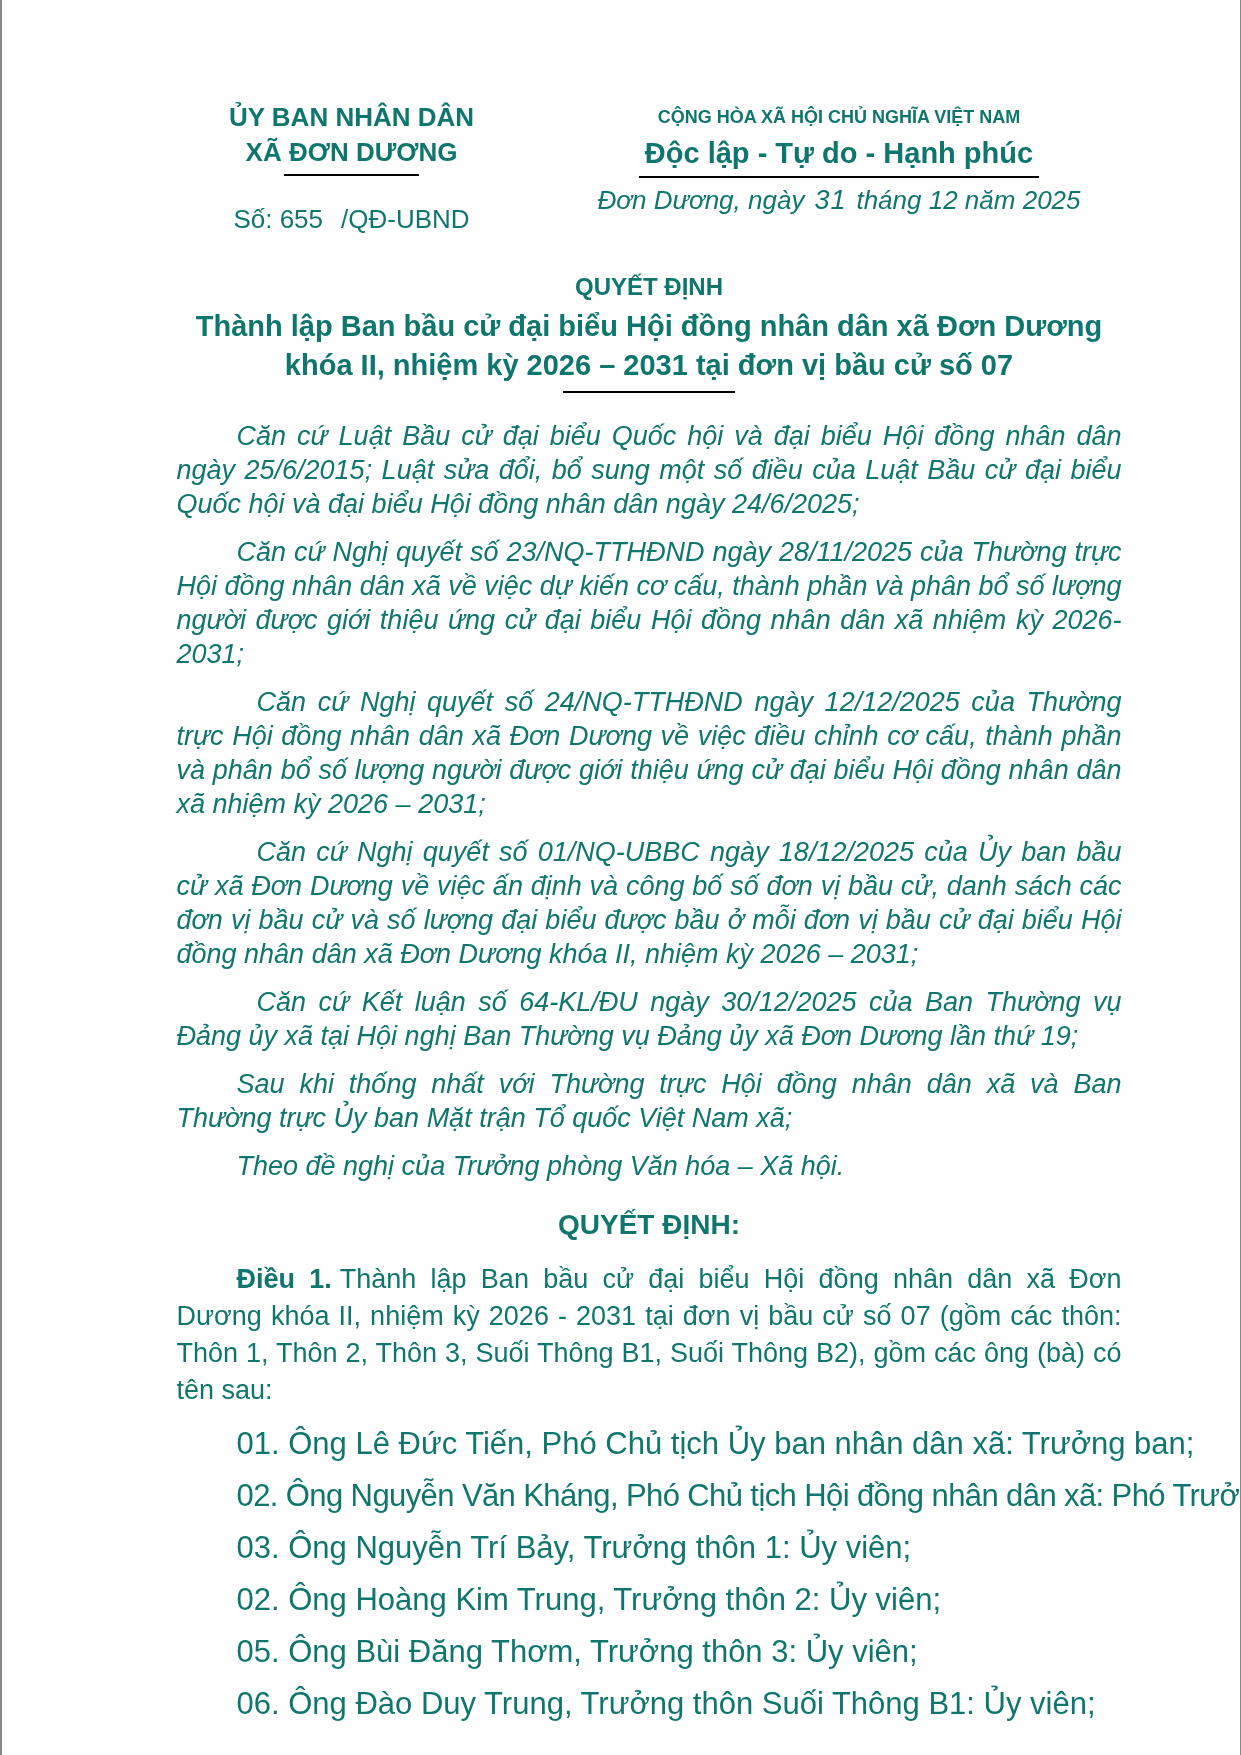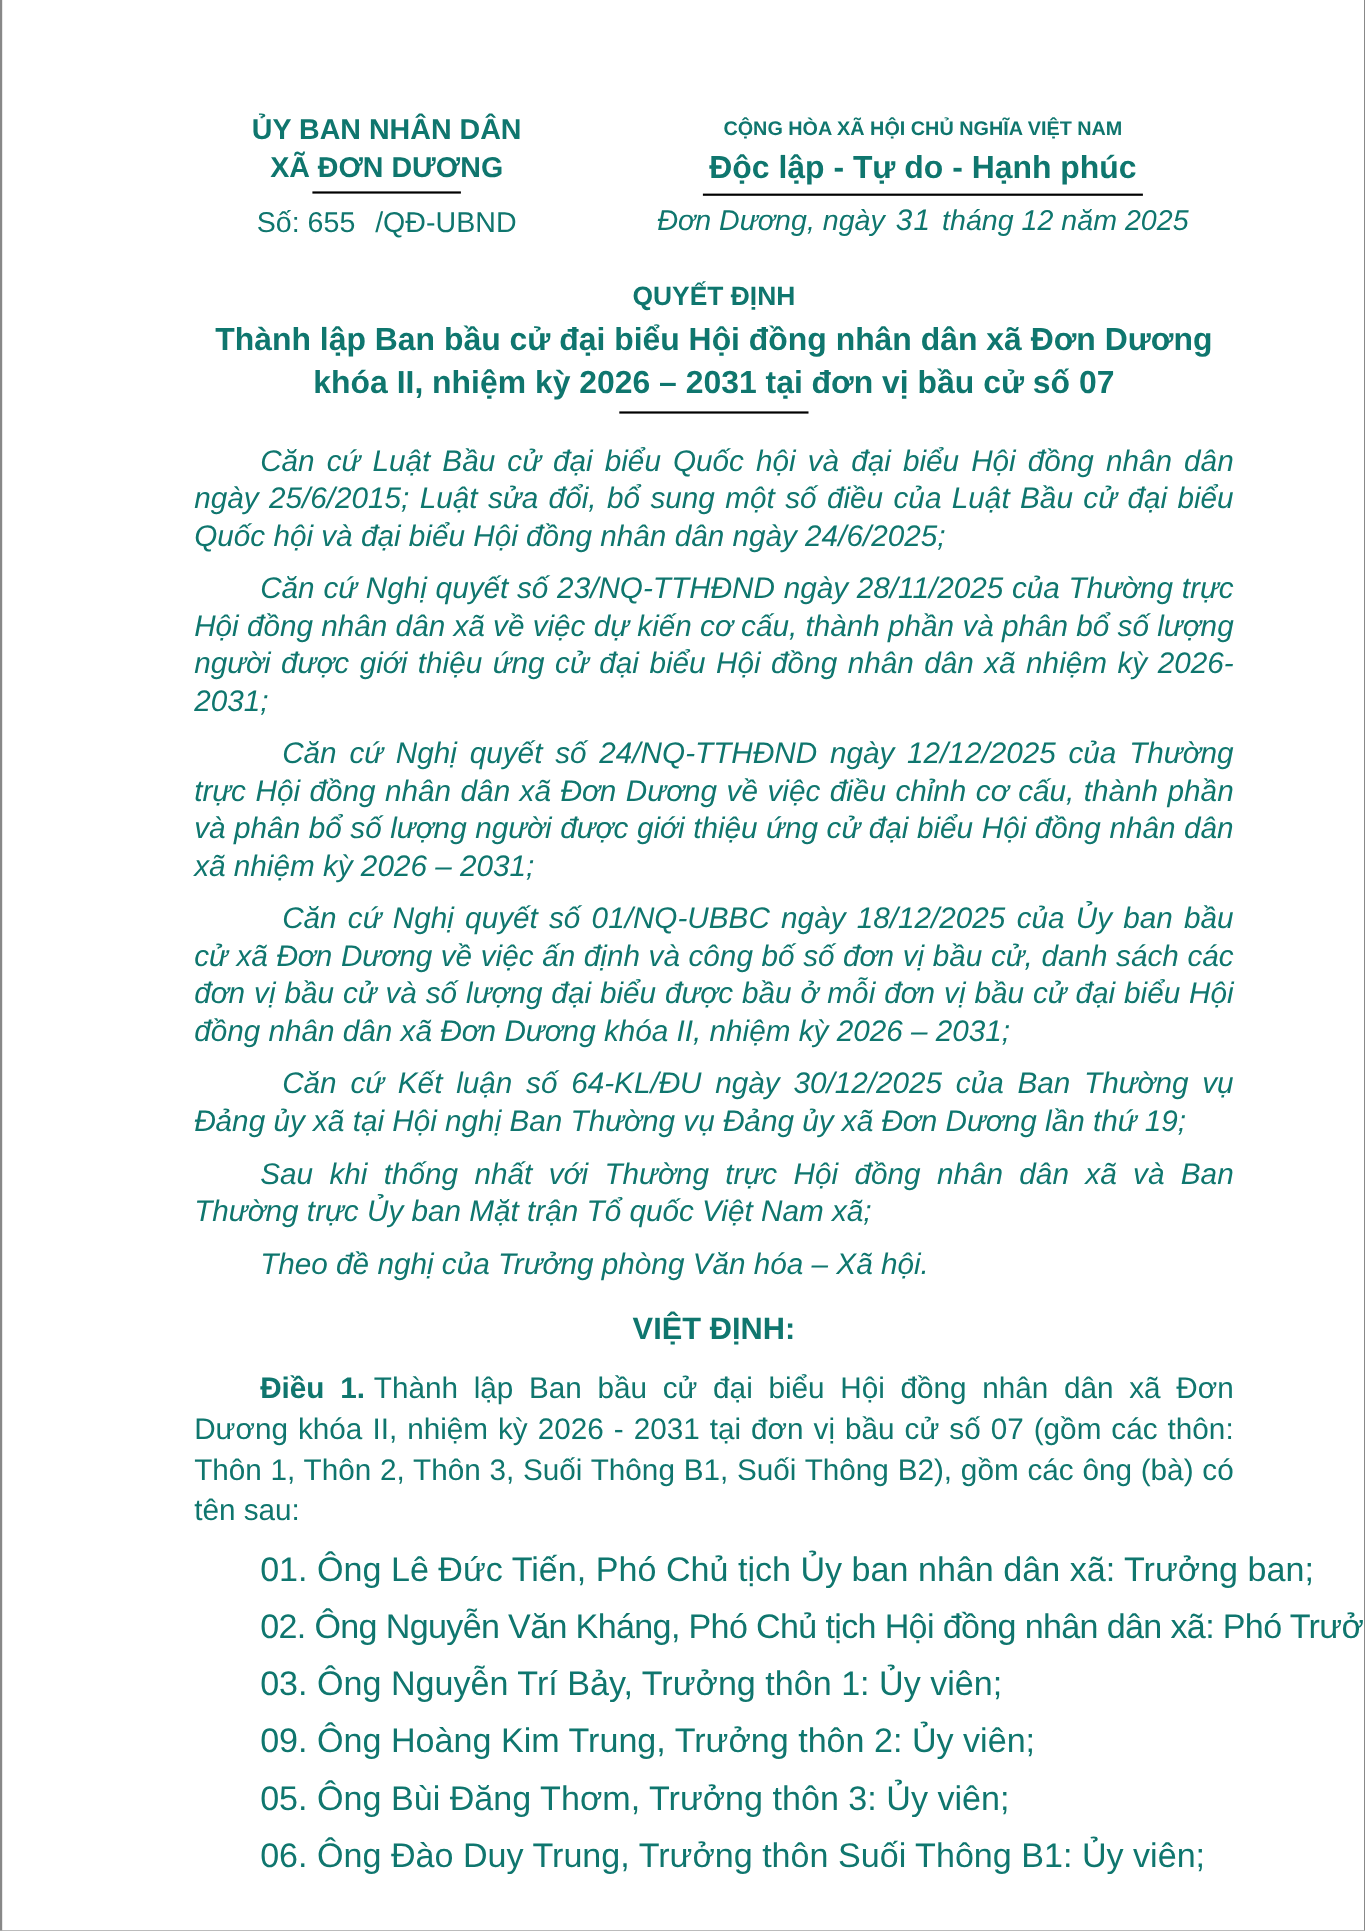--- a/index.html
+++ b/index.html
@@ -18,21 +18,21 @@
   
   .hdr { display: flex; justify-content: space-between; }
   .hdr-left  { width: 350px; text-align: center; }
   .hdr-right { width: 565px; text-align: center; }
   .hdr-org-line   { font-weight: bold; font-size: 26px; line-height: 35px; }
   .hdr-nat-line1  { font-weight: bold; font-size: 18px; line-height: 34px; }
   .hdr-nat-line2  { font-weight: bold; font-size: 29px; line-height: 38px; }
   .rule { height: 2px; background: #000; margin: 4px auto 0 auto; }
   .rule-left  { width: 135px; }
   .rule-right { width: 400px; }
-  .doc-number { margin-top: 11px; font-size: 26px; }
+  .doc-number { margin-top: 28px; font-size: 26px; }
   .doc-number .suffix { margin-left: 18px; }
   .date-line { margin-top: 7px; font-size: 26px; font-style: italic; }
   .date-line .day { margin: 0 10px; font-size: 27px; letter-spacing: 1px; }
   
   .title-block { margin-top: 32px; text-align: center; }
   .title-1 { font-weight: bold; font-size: 24px; line-height: 40px; }
   .title-2 { font-weight: bold; font-size: 29px; line-height: 39px; }
   .rule-title { width: 172px; margin-top: 6px; }
   .issuer-heading {
     margin-top: 36px; text-align: center;
@@ -98,28 +98,28 @@
   <div class="preamble">
     <div class="para">Căn cứ Luật Bầu cử đại biểu Quốc hội và đại biểu Hội đồng nhân dân ngày 25/6/2015; Luật sửa đổi, bổ sung một số điều của Luật Bầu cử đại biểu Quốc hội và đại biểu Hội đồng nhân dân ngày 24/6/2025;</div>
     <div class="para">Căn cứ Nghị quyết số 23/NQ-TTHĐND ngày 28/11/2025 của Thường trực Hội đồng nhân dân xã về việc dự kiến cơ cấu, thành phần và phân bổ số lượng người được giới thiệu ứng cử đại biểu Hội đồng nhân dân xã nhiệm kỳ 2026-2031;</div>
     <div class="para indent-lg">Căn cứ Nghị quyết số 24/NQ-TTHĐND ngày 12/12/2025 của Thường trực Hội đồng nhân dân xã Đơn Dương về việc điều chỉnh cơ cấu, thành phần và phân bổ số lượng người được giới thiệu ứng cử đại biểu Hội đồng nhân dân xã nhiệm kỳ 2026 – 2031;</div>
     <div class="para indent-lg">Căn cứ Nghị quyết số 01/NQ-UBBC ngày 18/12/2025 của Ủy ban bầu cử xã Đơn Dương về việc ấn định và công bố số đơn vị bầu cử, danh sách các đơn vị bầu cử và số lượng đại biểu được bầu ở mỗi đơn vị bầu cử đại biểu Hội đồng nhân dân xã Đơn Dương khóa II, nhiệm kỳ 2026 – 2031;</div>
     <div class="para indent-lg">Căn cứ Kết luận số 64-KL/ĐU ngày 30/12/2025 của Ban Thường vụ Đảng ủy xã tại Hội nghị Ban Thường vụ Đảng ủy xã Đơn Dương lần thứ 19;</div>
     <div class="para">Sau khi thống nhất với Thường trực Hội đồng nhân dân xã và Ban Thường trực Ủy ban Mặt trận Tổ quốc Việt Nam xã;</div>
     <div class="para">Theo đề nghị của Trưởng phòng Văn hóa – Xã hội.</div>
   </div>
 
-  <div class="decision-heading">VIỆT ĐỊNH:</div>
+  <div class="decision-heading">QUYẾT ĐỊNH:</div>
 
   <div class="article">
     <span class="article-label">Điều 1.</span><span>Thành lập Ban bầu cử đại biểu Hội đồng nhân dân xã Đơn Dương khóa II, nhiệm kỳ 2026 - 2031 tại đơn vị bầu cử số 07 (gồm các thôn: Thôn 1, Thôn 2, Thôn 3, Suối Thông B1, Suối Thông B2), gồm các ông (bà) có tên sau:</span>
   </div>
 
   <div class="members">
     <div class="member">01. Ông Lê Đức Tiến, Phó Chủ tịch Ủy ban nhân dân xã: Trưởng ban;</div>
     <div class="member tight">02. Ông Nguyễn Văn Kháng, Phó Chủ tịch Hội đồng nhân dân xã: Phó Trưởng ban;</div>
     <div class="member">03. Ông Nguyễn Trí Bảy, Trưởng thôn 1: Ủy viên;</div>
-    <div class="member">09. Ông Hoàng Kim Trung, Trưởng thôn 2: Ủy viên;</div>
+    <div class="member">02. Ông Hoàng Kim Trung, Trưởng thôn 2: Ủy viên;</div>
     <div class="member">05. Ông Bùi Đăng Thơm, Trưởng thôn 3: Ủy viên;</div>
     <div class="member">06. Ông Đào Duy Trung, Trưởng thôn Suối Thông B1: Ủy viên;</div>
   </div>
 
 </div>
 
 </body></html>

